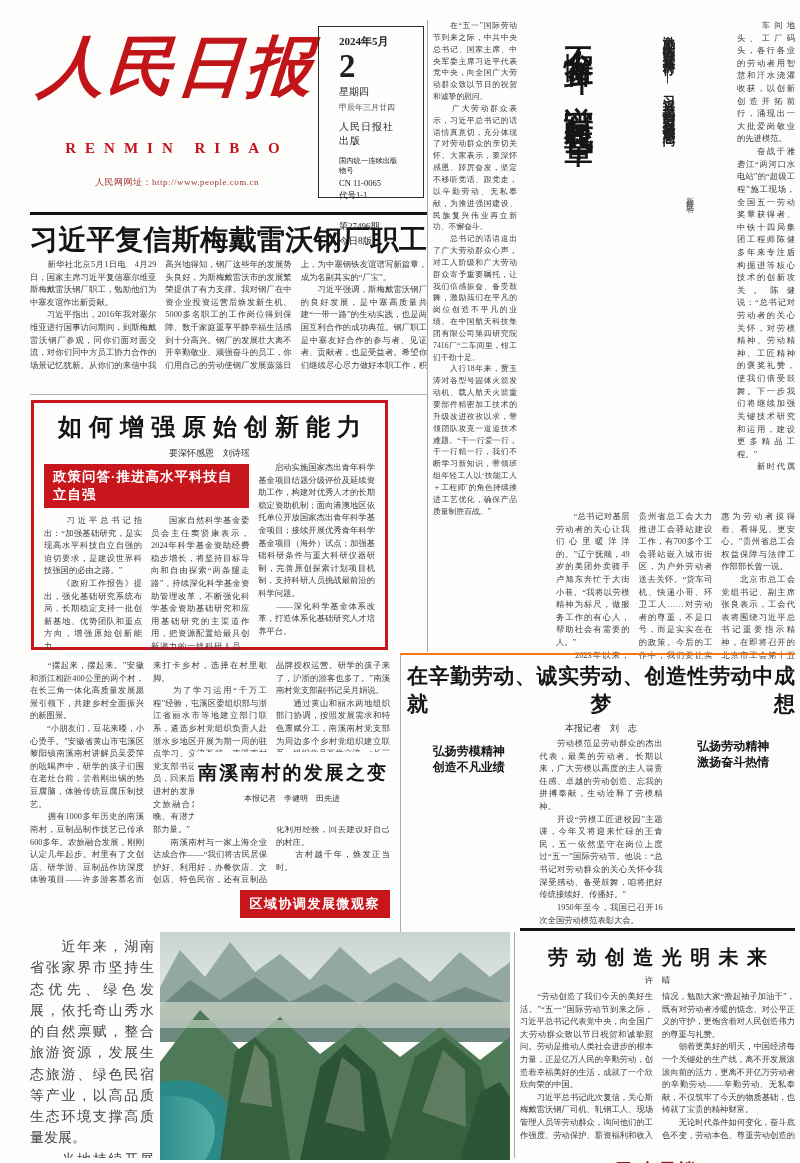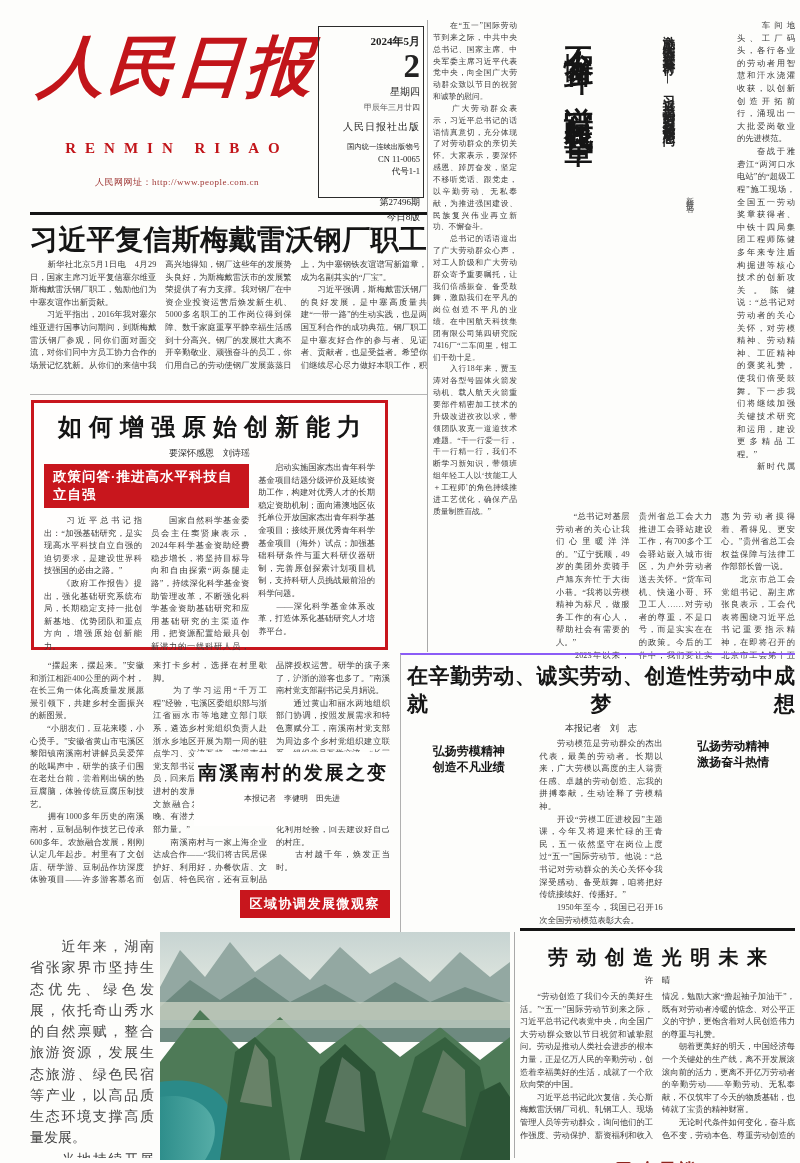--- a/index.html
+++ b/index.html
@@ -13,21 +13,21 @@
   .serif-h{font-family:"Liberation Serif",serif;font-weight:900;color:#151515;}
   .sans-h{font-family:"Liberation Sans",sans-serif;font-weight:bold;color:#151515;}
   .hline{background:#151515;}
   .vline{background:#a9a9a9;width:1px;}
 
   
   .logo-zh{font-size:66px;line-height:1.05;font-weight:900;font-style:italic;letter-spacing:3px;
            transform:skewX(-4deg);color:#c2151a;font-family:"DejaVu Serif",serif;}
   .logo-py{font-size:15px;font-weight:bold;letter-spacing:9px;color:#c2151a;text-align:center;}
   .web{font-size:9px;color:#9e3432;text-align:center;letter-spacing:.5px;}
-  .datebox{border:1.5px solid #2b2b2b;text-align:right;padding:7px 3px;box-sizing:border-box;}
+  .datebox{border:1.5px solid #2b2b2b;text-align:left;padding:7px 20px;box-sizing:border-box;}
   .db-ym{font-size:11px;font-weight:bold;}
   .db-day{font-size:33px;font-weight:bold;line-height:1.05;}
   .db-wd{font-size:10px;margin-top:1px;}
   .db-lunar{font-size:8px;color:#555;margin-top:3px;}
   .db-pub{font-size:10px;margin-top:7px;letter-spacing:1px;}
   .db-sl{font-size:7.3px;margin-top:8px;}
   .db-s{font-size:8.5px;margin-top:2px;}
   .db-i{font-size:9px;margin-top:18px;}
   .db-p{font-size:9.5px;margin-top:2px;}
 
@@ -130,21 +130,21 @@
 　　在江苏，各级工会带头人推进产业工人队伍建设改革，设立“创新奖学金”的举措，让更多一线职工“唱主角”。“总书记为我们今后的工作指明方向，我们将继续加大对产业工人创新创造的支持力度，助推广大职工投身高水平科技自立自强。”江苏省总工会党组书记、副主席刘贻仁说。
 　　让劳动者得实惠、享荣光，是激发劳动创造活力的题中之义。
 　　习近平总书记强调，各级党委和政府要关心爱护广大劳动群众，切实维护好劳动者合法权益，激励广大劳动群众在辛勤劳动、诚实劳动、创造性劳动中成就梦想。</div>
 
     <div class="bt cols3" style="grid-row:2;grid-column:2/4;height:162px;">　　“总书记对基层劳动者的关心让我们心里暖洋洋的。”辽宁抚顺，49岁的美团外卖骑手卢旭东奔忙于大街小巷。“我将以劳模精神为标尺，做服务工作的有心人，帮助社会有需要的人。”
 　　2023年以来，贵州省总工会大力推进工会驿站建设工作，有700多个工会驿站嵌入城市街区，为户外劳动者送去关怀。“货车司机、快递小哥、环卫工人……对劳动者的尊重，不是口号，而是实实在在的政策。今后的工作中，我们要让实惠为劳动者摸得着、看得见、更安心。”贵州省总工会权益保障与法律工作部部长曾一说。
 　　北京市总工会党组书记、副主席张良表示，工会代表将围绕习近平总书记重要指示精神，在即将召开的北京市工会第十五次代表大会上谋划部署好未来五年工作，把广大职工群众紧密团结起来，团结引领广大职工为奋力谱写中国式现代化新篇章贡献智慧和力量。
 （新华社北京5月1日电）</div>
   </div>
 
-  <div class="abs" style="left:400px;top:653px;width:395px;height:280px;border-top:2px solid #8b5cf6;border-left:1px solid #b0b0b0;padding:7px 0 0 6px;box-sizing:border-box;">
+  <div class="abs" style="left:400px;top:653px;width:395px;height:280px;border-top:2px solid #f97316;border-left:1px solid #b0b0b0;padding:7px 0 0 6px;box-sizing:border-box;">
     <div class="serif-h js" style="font-size:21px;">在辛勤劳动、诚实劳动、创造性劳动中成就梦想</div>
     <div class="byline" style="margin:4px 0 3px 0;">本报记者　刘　志</div>
     <div class="cols3" style="height:206px;overflow:hidden;">
       <div class="h4s">弘扬劳模精神
 创造不凡业绩</div>
       <div class="bt">　　劳动模范是劳动群众的杰出代表，最美的劳动者。长期以来，广大劳模以高度的主人翁责任感、卓越的劳动创造、忘我的拼搏奉献，生动诠释了劳模精神。
 　　开设“劳模工匠进校园”主题课，今年又将迎来忙碌的王青民，五一依然坚守在岗位上度过“五一”国际劳动节。他说：“总书记对劳动群众的关心关怀令我深受感动、备受鼓舞，咱将把好传统接续好、传播好。”
 　　1950年至今，我国已召开16次全国劳动模范表彰大会。</div>
       <div class="h4s">弘扬劳动精神
 激扬奋斗热情</div>

